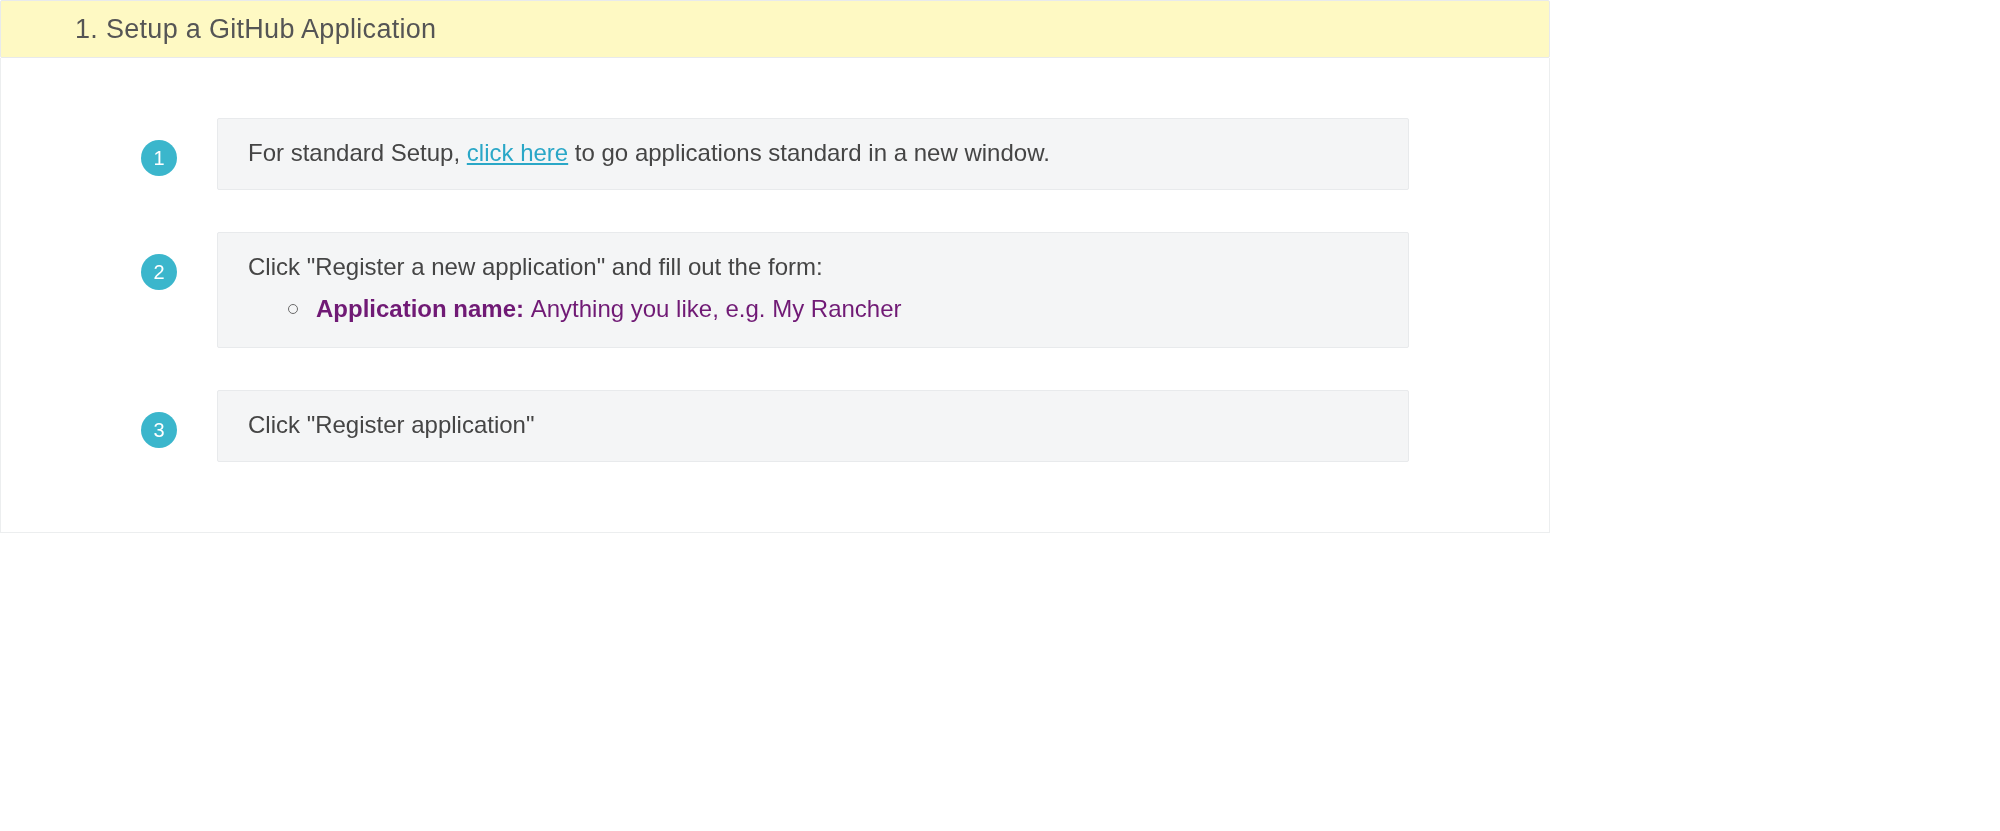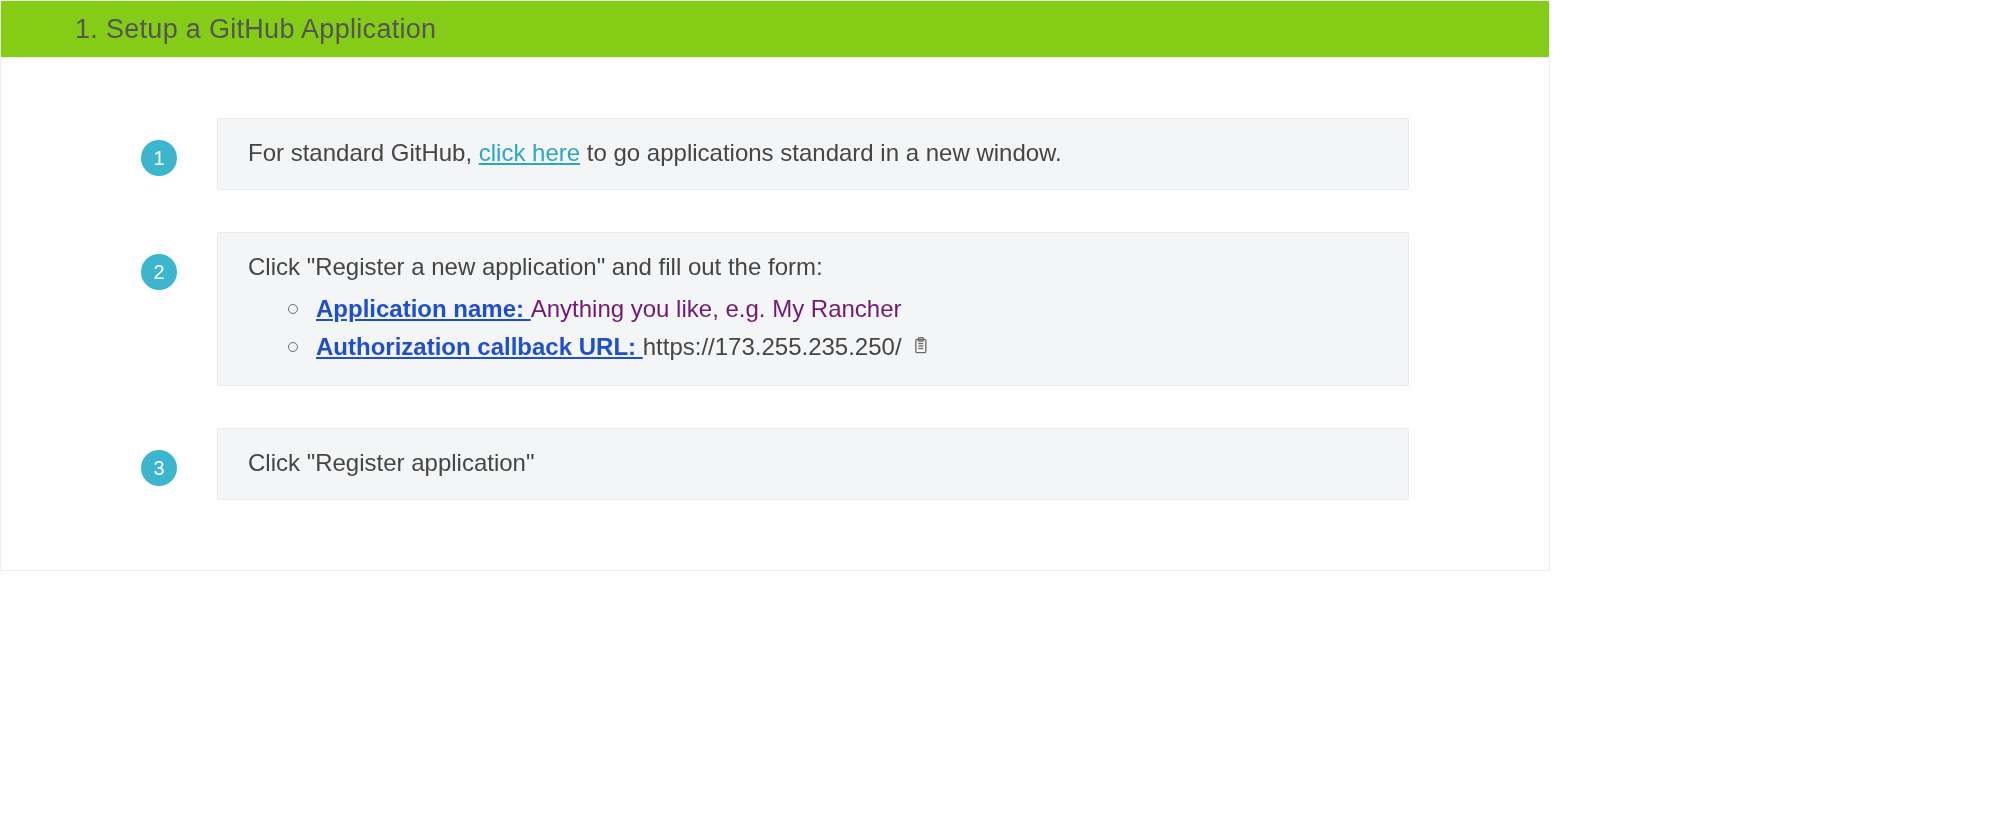--- a/index.html
+++ b/index.html
@@ -19,21 +19,21 @@
     box-sizing: border-box;
   }
 
   
   .section-header {
     box-sizing: border-box;
     width: 1550px;
     height: 58px;
     margin: 0;
     padding: 0 30px 0 74px;
-    background: #84cc16;
+    background: #fef9c3;
     border: 1px solid #e8eaec;
     border-radius: 2px;
     display: flex;
     align-items: center;
     font-size: 27px;
     color: #555;
     letter-spacing: 0.3px;
   }
 
   .content {
@@ -94,21 +94,21 @@
     width: 8px;
     height: 8px;
     border: 1.5px solid #6b6b6b;
     border-radius: 50%;
     background: transparent;
   }
 
   .link { color: #2aa7c7; }
 
   .muted { color: #701a75; }
-  .bold  { font-weight: 700; color: #1d4ed8; text-decoration: underline; }
+  .bold  { font-weight: 700; color: #701a75; }
 
   .copy-icon {
     display: inline-flex;
     vertical-align: -2px;
     margin-left: 2px;
   }
   .copy-icon svg {
     width: 20px;
     height: 22px;
     stroke: #6b6b6b;
@@ -125,44 +125,33 @@
     <span>1. Setup a GitHub Application</span>
   </div>
 
   <div class="content">
 
     <div class="step">
       <div class="step-badge">
         <span>1</span>
       </div>
       <div class="step-body">
-        <span>For standard GitHub, </span><a class="link" href="#">click here</a><span> to go applications standard in a new window.</span>
+        <span>For standard Setup, </span><a class="link" href="#">click here</a><span> to go applications standard in a new window.</span>
       </div>
     </div>
 
     <div class="step">
       <div class="step-badge">
         <span>2</span>
       </div>
       <div class="step-body">
         <span>Click "Register a new application" and fill out the form:</span>
         <ul>
           <li>
             <span class="bold">Application name: </span><span class="muted">Anything you like, e.g. My Rancher</span>
-          </li>
-          <li>
-            <span class="bold">Authorization callback URL: </span><span>https://173.255.235.250/ </span><span class="copy-icon" title="Copy">
-              <svg viewBox="0 0 24 24">
-                <rect x="7" y="4" width="12" height="16" rx="1.5"></rect>
-                <rect x="10" y="2" width="6" height="4" rx="1"></rect>
-                <line x1="10" y1="9" x2="16" y2="9"></line>
-                <line x1="10" y1="12" x2="16" y2="12"></line>
-                <line x1="10" y1="15" x2="16" y2="15"></line>
-              </svg>
-            </span>
           </li>
         </ul>
       </div>
     </div>
 
     <div class="step">
       <div class="step-badge">
         <span>3</span>
       </div>
       <div class="step-body">

